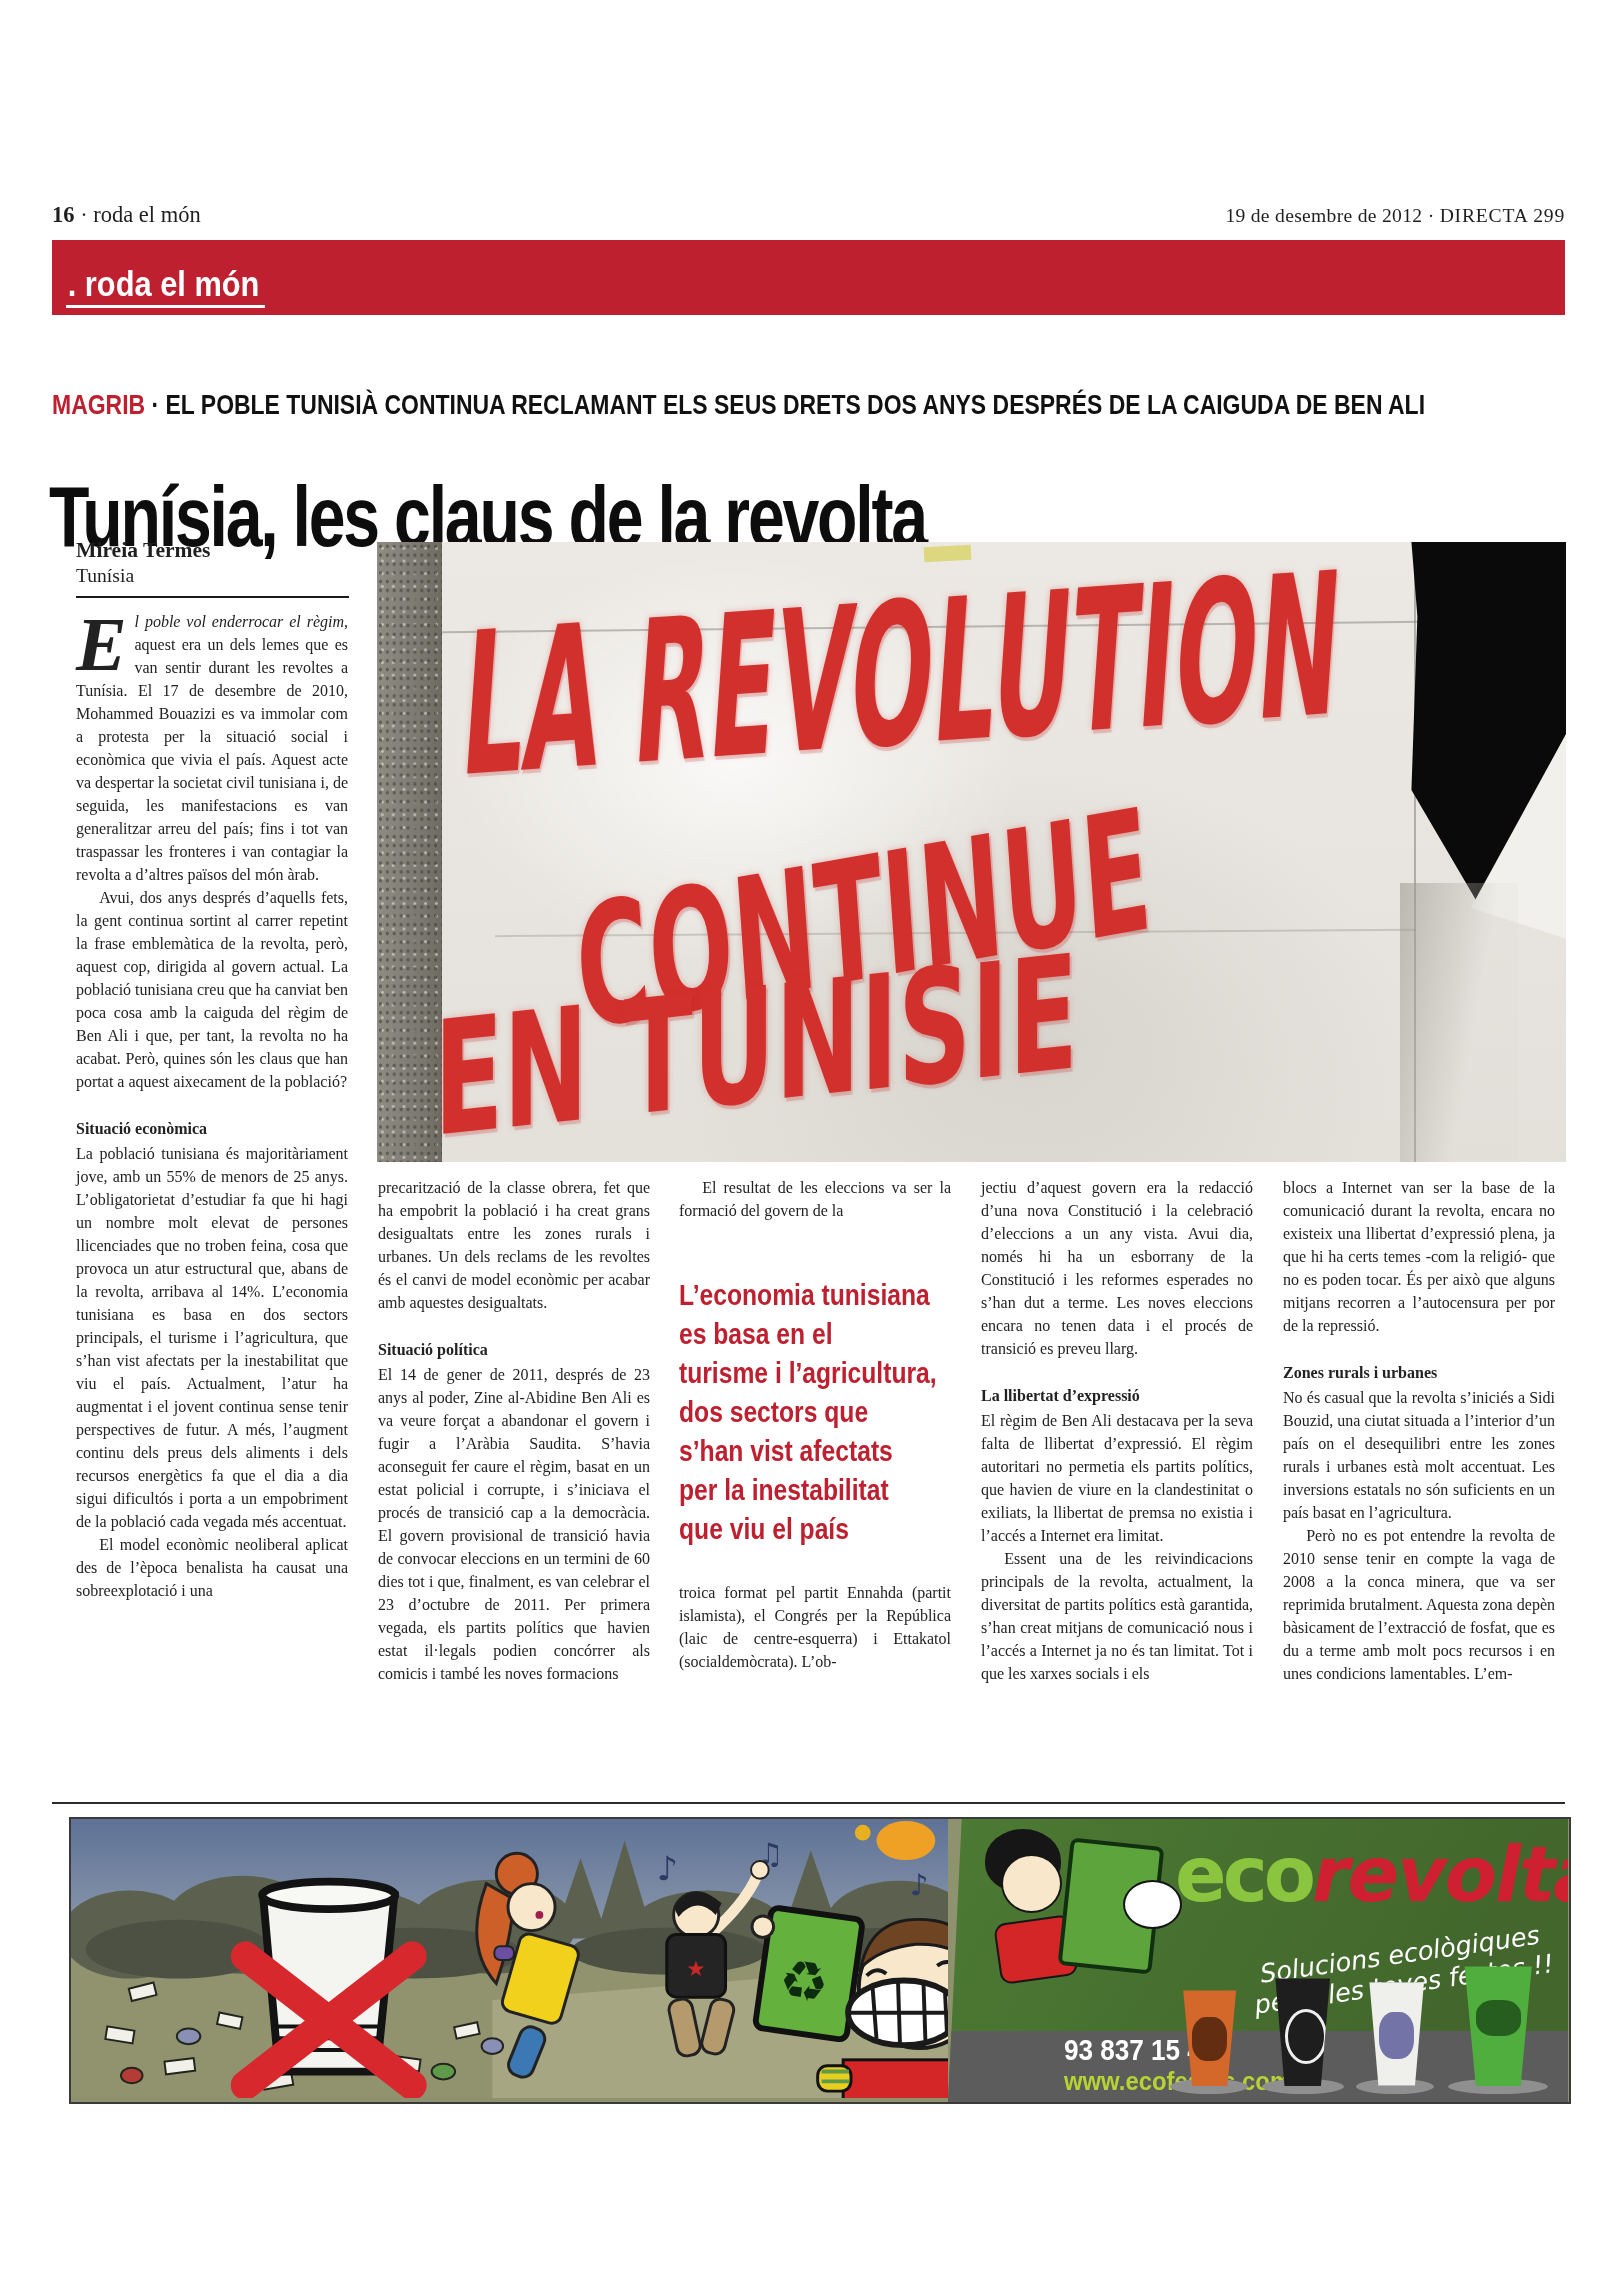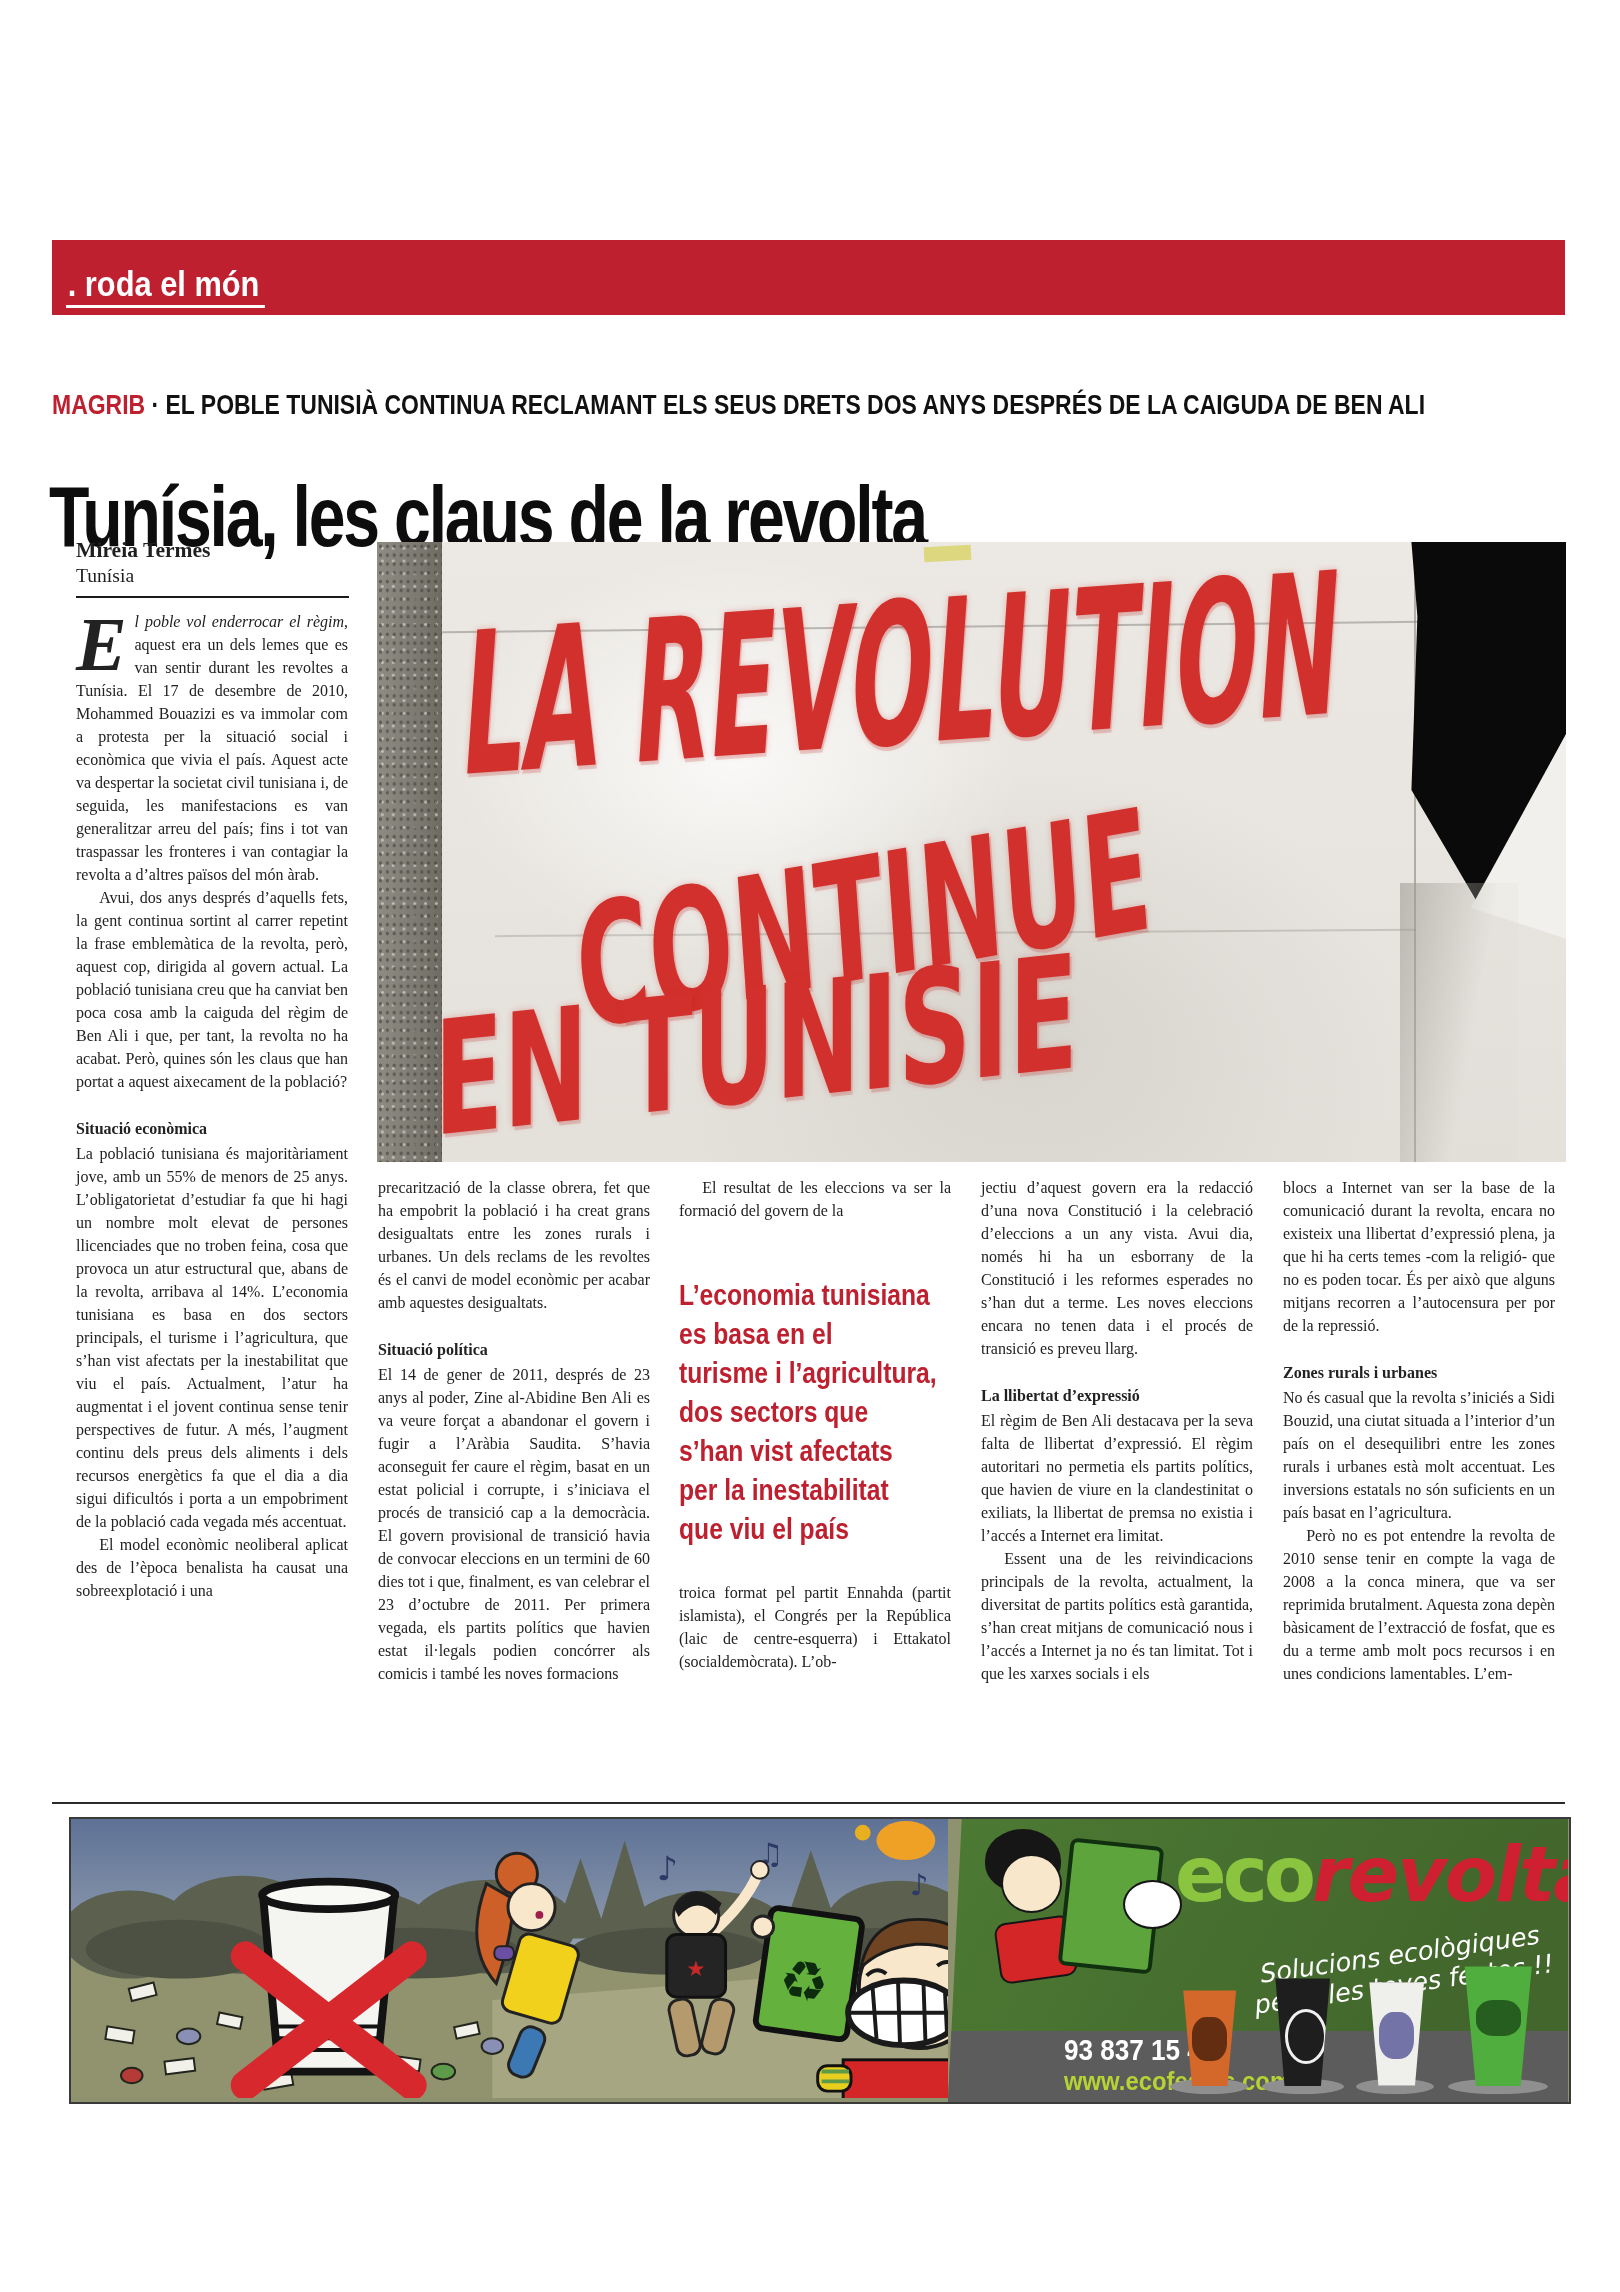--- a/index.html
+++ b/index.html
@@ -129,20 +129,32 @@
   .cup3 .print{background:rgba(48,48,130,.65);}
   .cup4{left:282px;width:80px;height:120px;background:#4fae3d;}
   .cup4 .print{background:rgba(10,40,10,.6);height:30%;}
   .sh1{left:-5.9px;width:78px;} .sh2{left:86px;width:82px;} .sh3{left:180px;width:78px;} .sh4{left:272px;width:100px;}
 </style>
 </head>
 <body>
 
 <div class="page">
 
+  <div class="masthead">
+    <div class="mast-left">
+      <span class="pgnum">16</span>
+      <span>·</span>
+      <span>roda el món</span>
+    </div>
+    <div class="mast-right">
+      <span>19 de desembre de 2012</span>
+      <span>·</span>
+      <span class="issue">DIRECTA 299</span>
+    </div>
+  </div>
 
   <div class="banner">
     <span class="banner-label">. roda el món</span>
   </div>
 
   <div class="kicker">
     <span class="tag">MAGRIB</span>
     <span>·</span>
     <span>EL POBLE TUNISIÀ CONTINUA RECLAMANT ELS SEUS DRETS DOS ANYS DESPRÉS DE LA CAIGUDA DE BEN ALI</span>
   </div>

